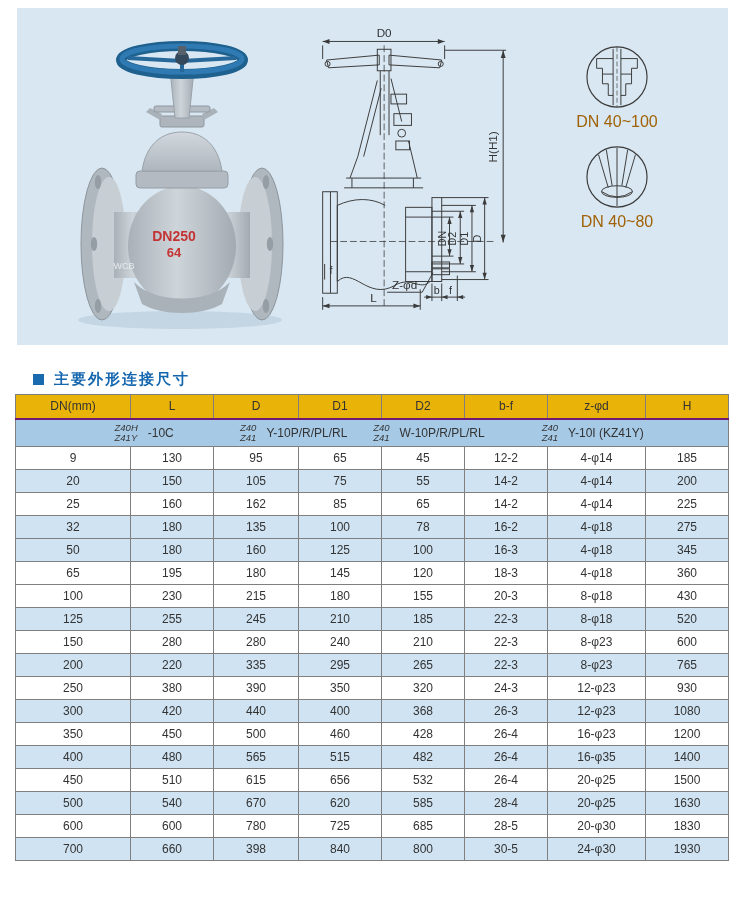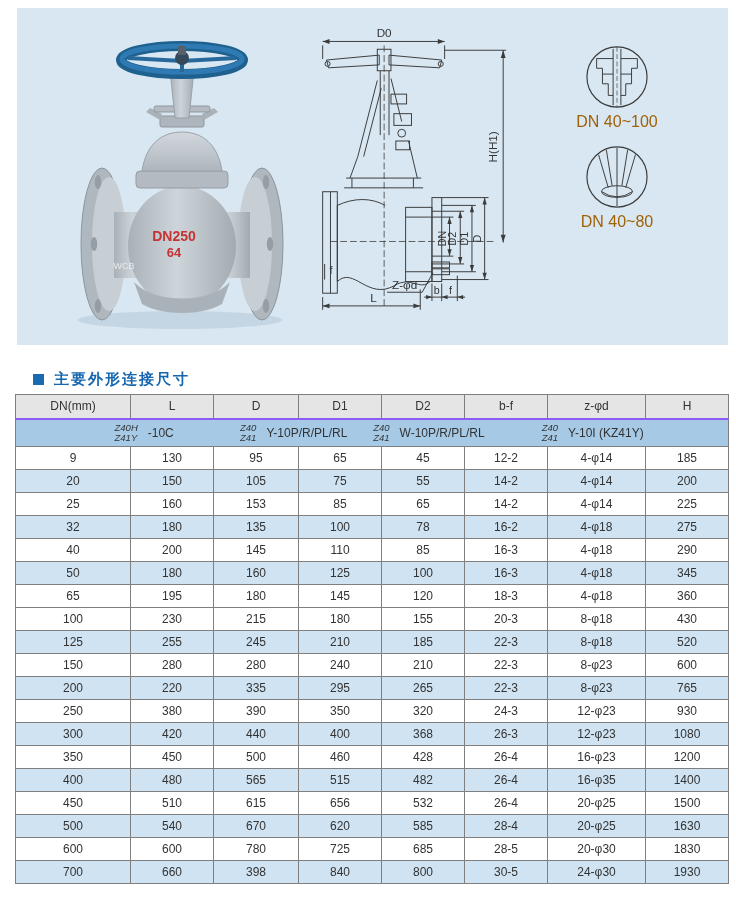--- a/index.html
+++ b/index.html
@@ -15,22 +15,22 @@
   .detail-label { font-size:16px; color:#a16207; margin-top:4px; white-space:nowrap; }
 
   
   .section-title { position:absolute; left:17px; top:370px; display:flex; align-items:center; gap:10px;margin-left:16px; }
   .bullet { width:11px; height:11px; background:#1a6ab0; }
   .section-title .txt { font-size:15px; font-weight:bold; color:#1466ae; letter-spacing:2px; }
 
   
   table.dim { position:absolute; left:15px; top:394px; width:713px; border-collapse:collapse; table-layout:fixed; font-size:12px; color:#333; }
   .dim th, .dim td { border:1px solid #7f7f7f; text-align:center; padding:0; font-weight:normal; }
-  .dim thead th { background:#e5e5e5; height:24px; }
-  .dim tr.model-row > td { background:#a6c9e5; height:28px; border-top:2px solid #8b5cf6; position:relative; }
+  .dim thead th { background:#eab308; height:24px; }
+  .dim tr.model-row > td { background:#a6c9e5; height:28px; border-top:2px solid #701a75; position:relative; }
   .dim tbody td { height:23px; background:#ffffff; }
   .dim tbody tr.alt td { background:#cfe3f2; }
 
   .model-group { position:absolute; top:50%; transform:translate(-50%,-50%); display:flex; align-items:center; gap:2px; white-space:nowrap; }
   .model-group .stack { display:flex; flex-direction:column; font-size:9.5px; line-height:1.08; text-align:left; }
   .model-group .suffix { font-size:12px;margin-left:8px; }
   .mg1 { left:18%; } .mg2 { left:39%; } .mg3 { left:58%; } .mg4 { left:81%; }
 
   svg text { font-family:"Liberation Sans", sans-serif; }
 </style>
@@ -319,47 +319,37 @@
         <td>105</td>
         <td>75</td>
         <td>55</td>
         <td>14-2</td>
         <td>4-φ14</td>
         <td>200</td>
       </tr>
       <tr>
         <td>25</td>
         <td>160</td>
-        <td>153</td>
+        <td>162</td>
         <td>85</td>
         <td>65</td>
         <td>14-2</td>
         <td>4-φ14</td>
         <td>225</td>
       </tr>
       <tr class="alt">
         <td>32</td>
         <td>180</td>
         <td>135</td>
         <td>100</td>
         <td>78</td>
         <td>16-2</td>
         <td>4-φ18</td>
         <td>275</td>
       </tr>
-      <tr>
-        <td>40</td>
-        <td>200</td>
-        <td>145</td>
-        <td>110</td>
-        <td>85</td>
-        <td>16-3</td>
-        <td>4-φ18</td>
-        <td>290</td>
-      </tr>
       <tr class="alt">
         <td>50</td>
         <td>180</td>
         <td>160</td>
         <td>125</td>
         <td>100</td>
         <td>16-3</td>
         <td>4-φ18</td>
         <td>345</td>
       </tr>

